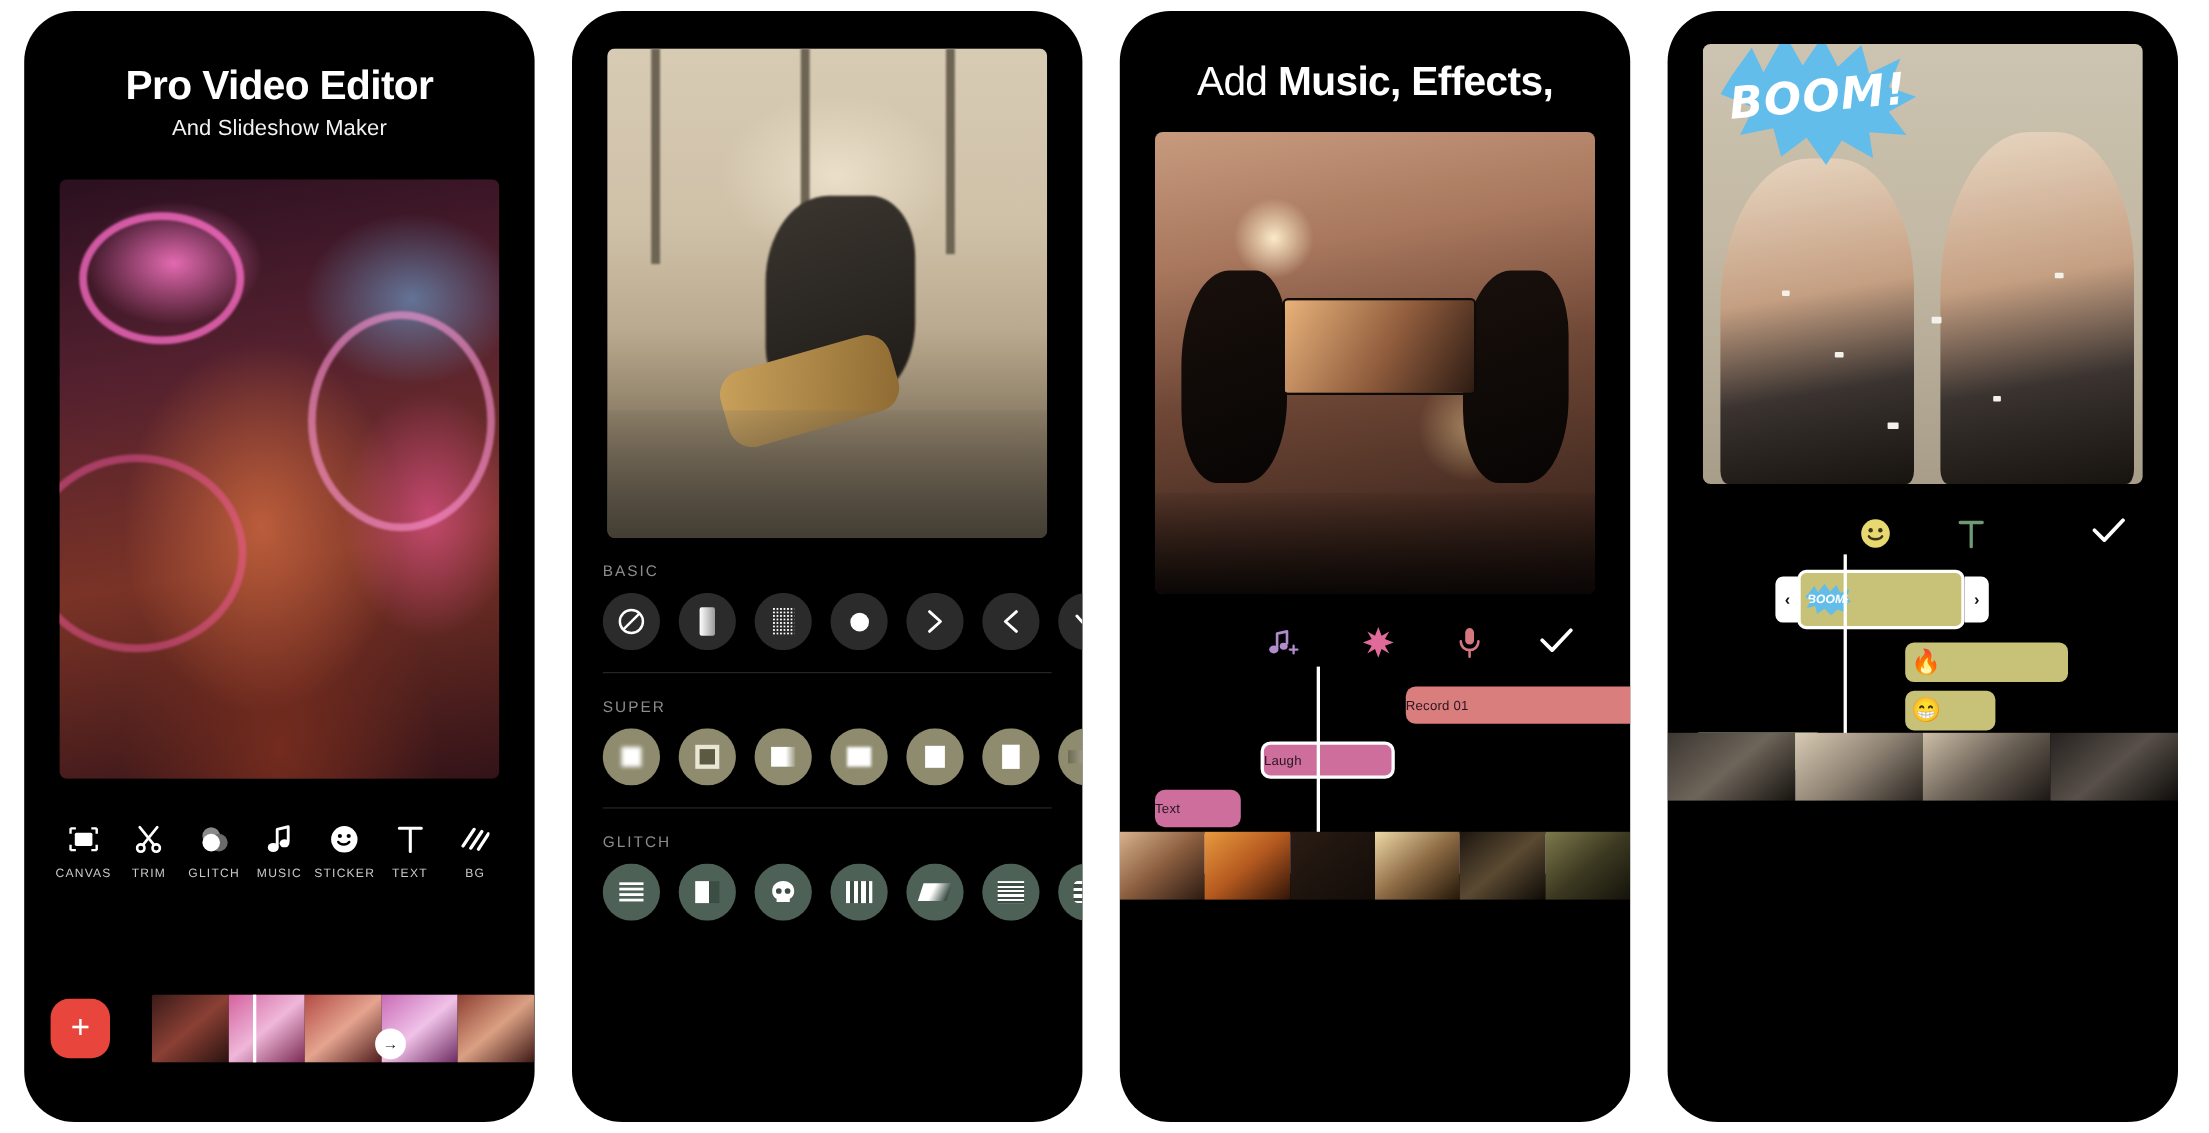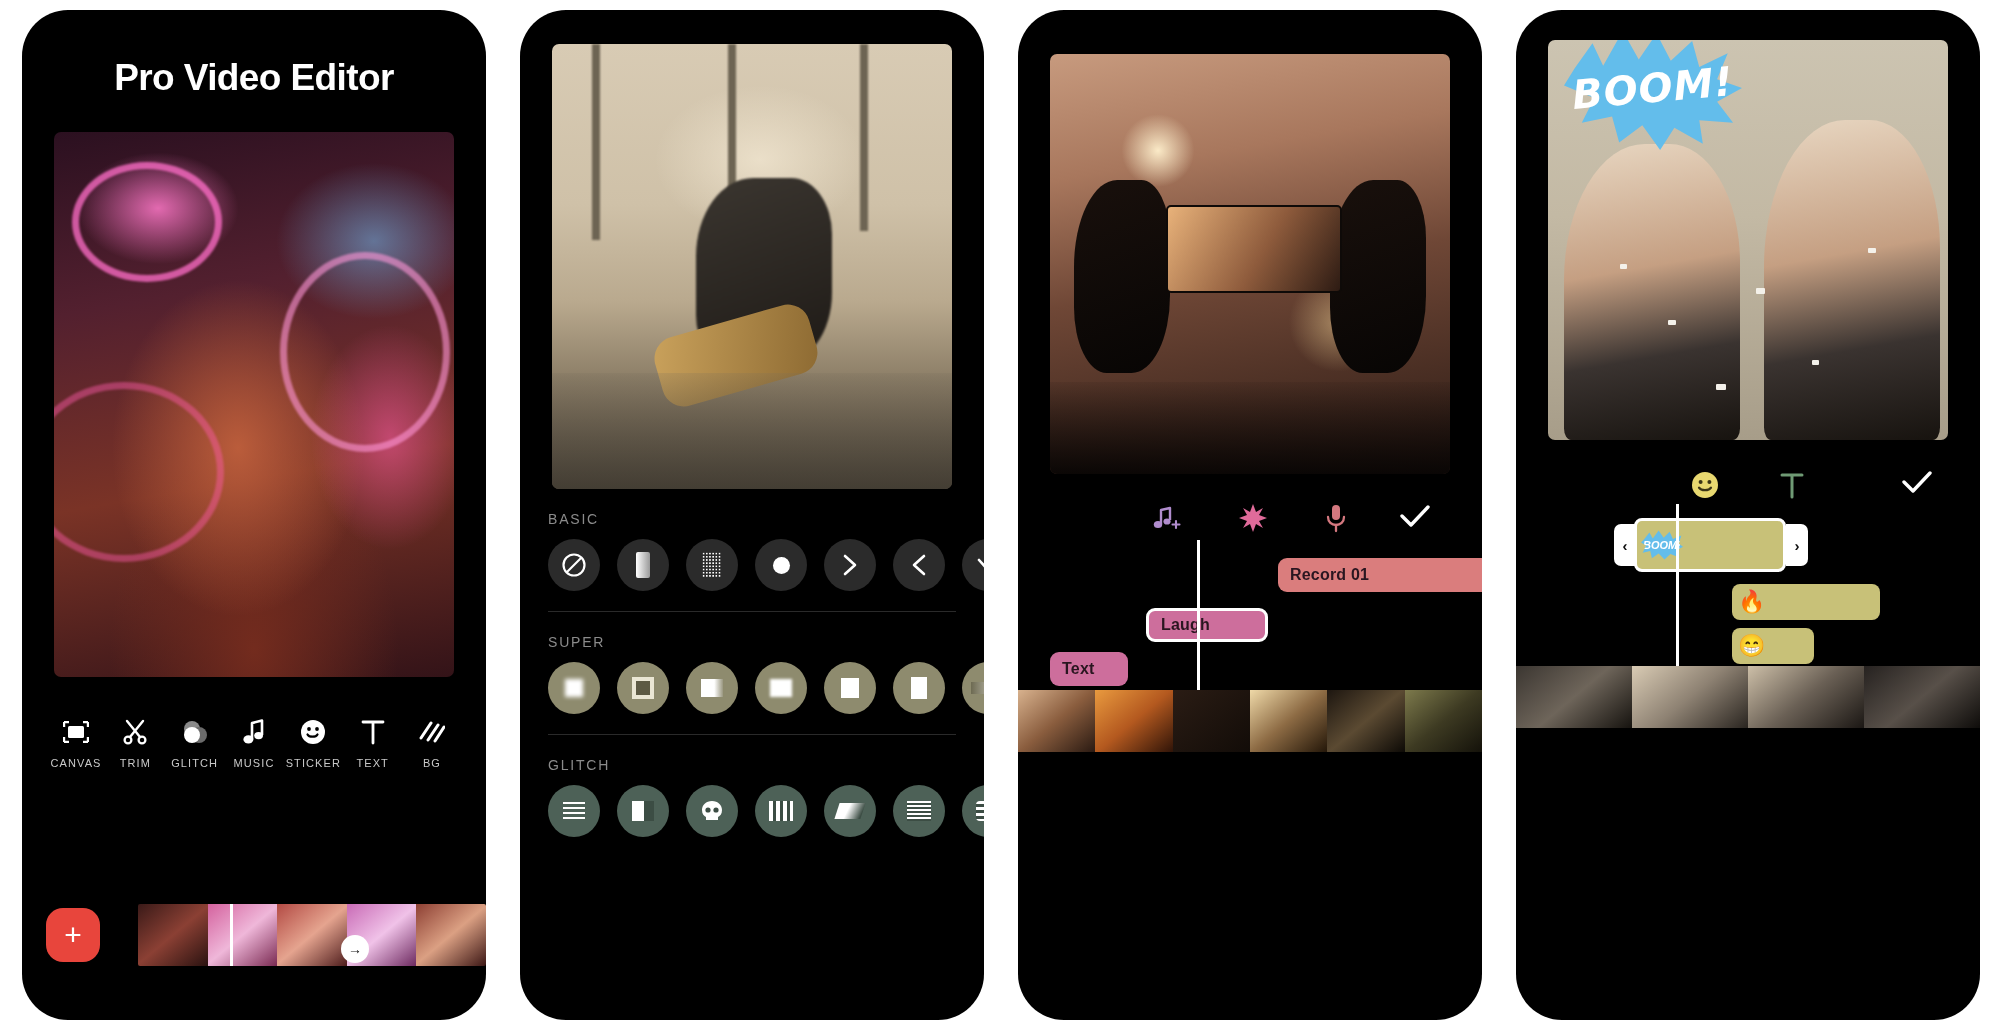--- a/index.html
+++ b/index.html
@@ -222,22 +222,22 @@
 
   
   .p3-tools {
     display:flex; align-items:center; justify-content:center;
     gap:56px; margin-top:28px; height:34px; position:relative;
   }
   .p3-tools .check { right:52px; top:2px; }
   .p3-timeline { position:relative; margin-top:16px; height:200px; }
   .clip {
     position:absolute; border-radius:9px; color:#2a1620;
-    font-size:16px; font-weight:700; display:flex; align-items:center;
-    padding-left:12px; letter-spacing:.2px;
+    font-size:12px; font-weight:400; display:flex; align-items:center;
+    letter-spacing:.2px;
   }
   .clip-record { background:#da7d7d; }
   .clip-laugh { background:#cd6e9c; border:3px solid #ffffff; }
   .clip-boom { background:#cd6e9c; }
   .clip-music { background:#b28dcd; }
   .p3-film {
     position:absolute; left:0; right:0; bottom:0; height:62px;
     display:flex; overflow:hidden;
   }
   .g-a { background:linear-gradient(140deg,#d8b28e,#8a5d3e,#2a1a12); }
@@ -294,20 +294,21 @@
   svg { display:block; }
 </style>
 </head>
 <body>
 
 <div class="stage">
 
   <div class="phone">
     <div class="heading" style="margin-top:48px;">
       <div class="h-main">Pro Video Editor</div>
+      <div class="h-sub">And Slideshow Maker</div>
     </div>
 
     <div class="preview p1-preview">
       <div class="img-neon"></div>
       <div class="neon-ring" style="left:18px;top:30px;width:150px;height:120px;"></div>
       <div class="neon-ring" style="right:4px;top:120px;width:170px;height:200px;border-color:rgba(255,150,215,.6);"></div>
       <div class="neon-ring" style="left:-30px;top:250px;width:200px;height:180px;border-color:rgba(255,90,170,.45);"></div>
     </div>
 
     <div class="toolbar1">
@@ -492,20 +493,23 @@
           <div style="width:24px;height:20px;background:repeating-linear-gradient(#fff 0 2px,#3c4d44 2px 4px);"></div>
         </div>
       <div class="tr tr-glitch">
           <div style="width:24px;height:20px;background:repeating-linear-gradient(#fff 0 3px,#3c4d44 3px 6px);border-radius:4px;"></div>
         </div>
     </div>
   </div>
 
   <div class="phone">
     <div class="heading" style="margin-top:44px;">
+      <div class="h-main">
+        <span class="thin">Add </span><span>Music, Effects,</span>
+      </div>
     </div>
 
     <div class="preview p3-preview">
       <div class="img-hands"></div>
       <div class="hand-l"></div>
       <div class="hand-r"></div>
       <div class="hands-phone"></div>
       <div style="position:absolute;left:0;right:0;bottom:0;height:22%;background:linear-gradient(180deg,rgba(30,18,14,.1),rgba(8,5,4,.95));"></div>
     </div>
 

